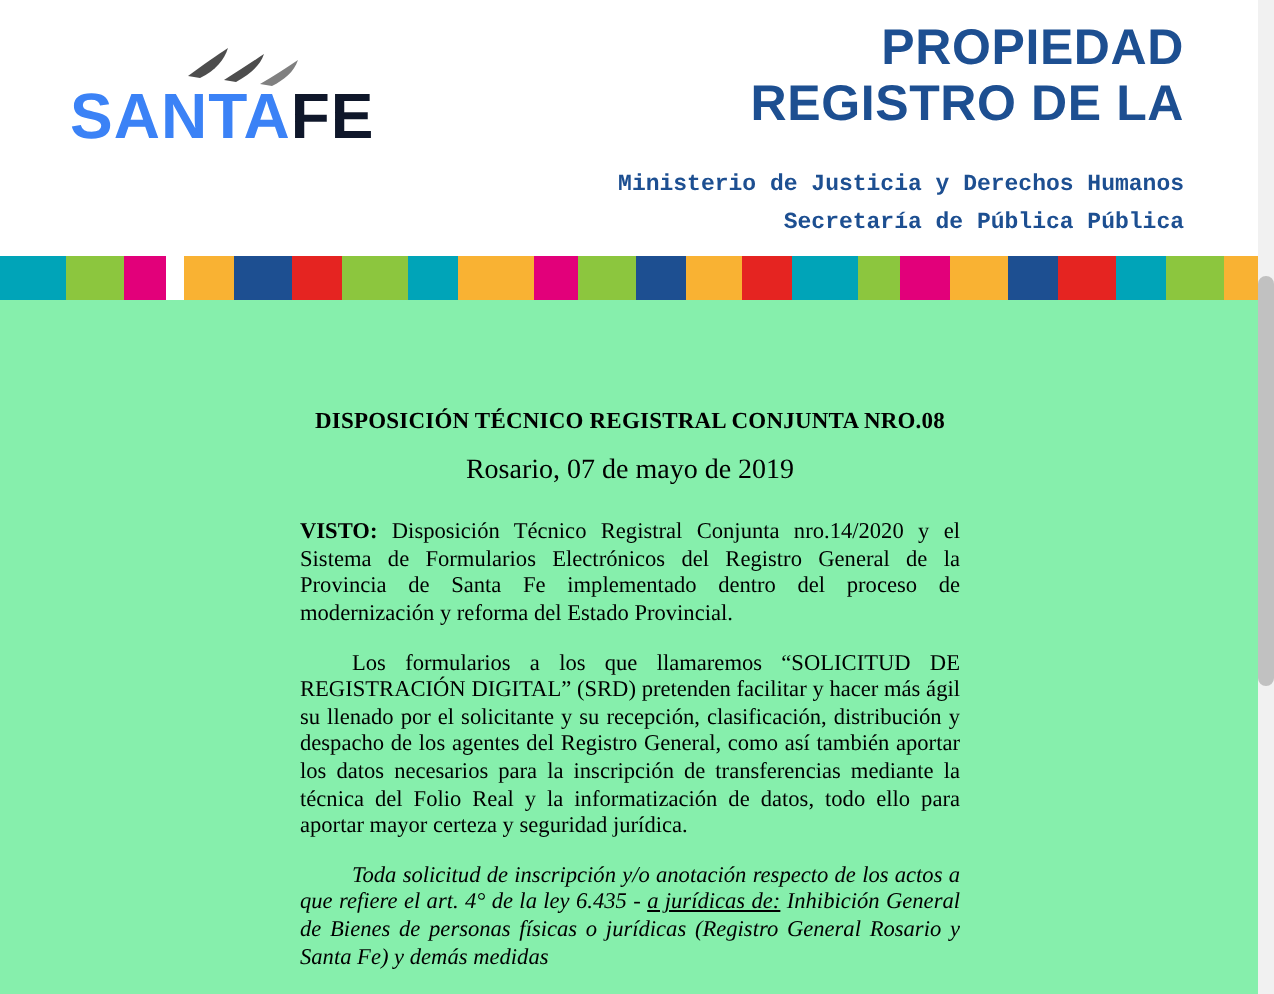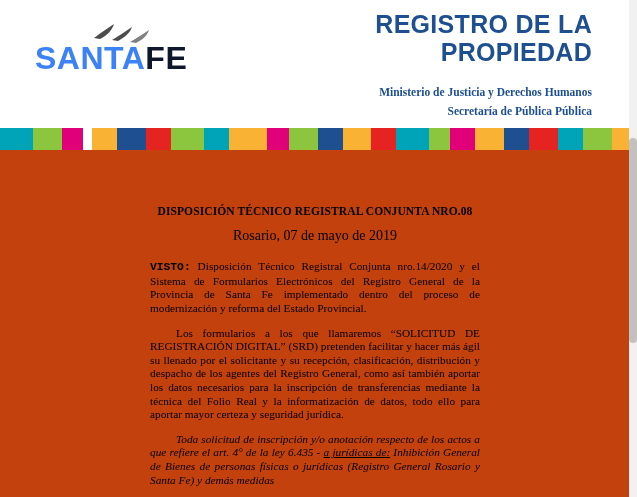--- a/index.html
+++ b/index.html
@@ -75,21 +75,21 @@
   }
 
   .subtitle-block {
     position: absolute;
     right: 45px;
     top: 83px;
     width: 420px;
     text-align: right;
   }
   .subtitle-line {
-    font-family: Liberation Serif, serif;
+    font-family: Liberation Mono, monospace;
     font-weight: bold;
     font-size: 11.5px;
     line-height: 19px;
     color: #1d4f91;
   }
 
   
   .colorbar {
     position: absolute;
     left: 0;
@@ -103,21 +103,21 @@
     height: 22px;
   }
 
   
   .doc {
     position: absolute;
     left: 0;
     top: 150px;
     width: 637px;
     height: 347px;
-    background: #c2410c;
+    background: #86efac;
     overflow: hidden;
   }
   .doc-inner {
     position: absolute;
     left: 150px;
     top: 55px;
     width: 330px;
     font-family: "Liberation Serif", serif;
     font-size: 11.3px;
     color: #000000;
@@ -140,21 +140,20 @@
   }
   .para {
     margin: 0 0 11px 0;
     text-align: justify;
   }
   .para.tight {
     margin-bottom: 4px;
   }
   .lbl {
     font-weight: bold;
-    font-family: Liberation Mono, monospace;
   }
   .indent {
     text-indent: 26px;
   }
   .italic {
     font-style: italic;
   }
   .ul-under {
     text-decoration: underline;
   }
@@ -188,22 +187,22 @@
       <path d="M2 16 C10 10, 16 6, 22 2 C20 8, 16 13, 8 17 Z" fill="#4d4d4d"></path>
       <path d="M20 18 C28 13, 34 9, 40 5 C38 11, 33 15, 26 19 Z" fill="#4d4d4d"></path>
       <path d="M38 20 C45 16, 51 12, 57 8 C55 14, 50 18, 44 21 Z" fill="#808080"></path>
     </svg>
     <div class="logo-text">
       <span class="bold">SANTA</span><span class="light">FE</span>
     </div>
   </div>
 
   <div class="title-block">
+    <div class="title-line">PROPIEDAD</div>
     <div class="title-line">REGISTRO DE LA</div>
-    <div class="title-line">PROPIEDAD</div>
   </div>
 
   <div class="subtitle-block">
     <div class="subtitle-line">Ministerio de Justicia y Derechos Humanos</div>
     <div class="subtitle-line">Secretaría de Pública Pública</div>
   </div>
 
   <div class="colorbar">
       <span style="background: rgb(0, 164, 184); width: 34px;"></span>
       <span style="background: rgb(140, 198, 62); width: 30px;"></span>

